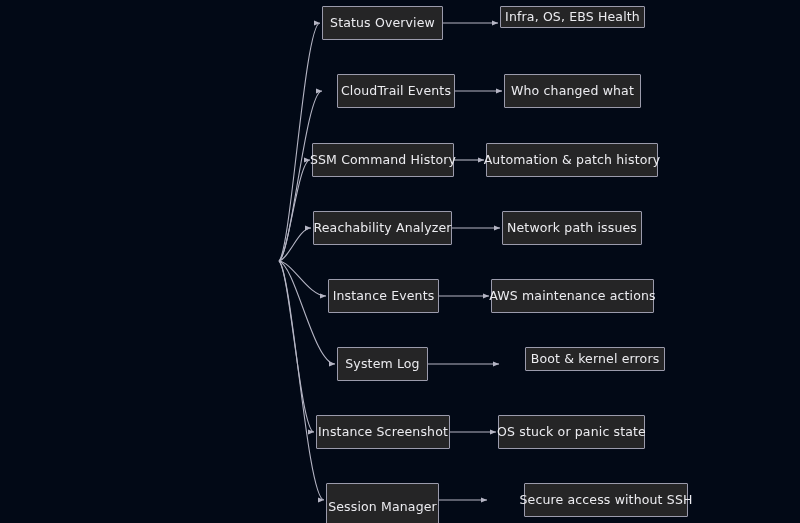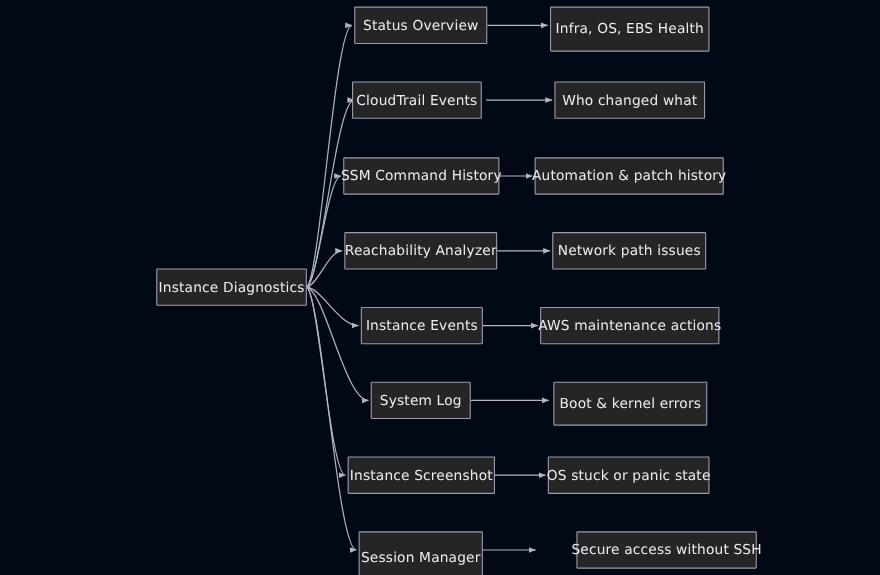--- a/index.html
+++ b/index.html
@@ -74,32 +74,29 @@
         <path d="M442,91 L502,91"></path>
         <path d="M454,160 L484,160"></path>
         <path d="M452,228 L500,228"></path>
         <path d="M439,296 L489,296"></path>
         <path d="M428,364 L499,364"></path>
         <path d="M450,432 L496,432"></path>
         <path d="M439,500 L487,500"></path>
       </g>
   </svg>
 
-  <div class="node" id="root-node" style="left: 142px; top: 244px; width: 137px; height: 34px;">
-    <span class="node-label">Instance Diagnostics</span>
-  </div>
 
   <div id="node-layer">
       <div class="node" style="left: 322px; top: 6px; width: 121px; height: 34px;">
         <span class="node-label">Status Overview</span>
       </div>
-      <div class="node" style="left: 500px; top: 6px; width: 145px; height: 41px;">
+      <div class="node" style="left: 500px; top: 6px; width: 145px; height: 22px;">
         <span class="node-label">Infra, OS, EBS Health</span>
       </div>
-      <div class="node" style="left: 320px; top: 74px; width: 118px; height: 34px; text-align: center;">
+      <div class="node" style="left: 337px; top: 74px; width: 118px; height: 34px; text-align: center;">
         <span class="node-label">CloudTrail Events</span>
       </div>
       <div class="node" style="left: 504px; top: 74px; width: 137px; height: 34px;">
         <span class="node-label">Who changed what</span>
       </div>
       <div class="node" style="left: 312px; top: 143px; width: 142px; height: 34px;">
         <span class="node-label">SSM Command History</span>
       </div>
       <div class="node" style="left: 486px; top: 143px; width: 172px; height: 34px;">
         <span class="node-label">Automation &amp; patch history</span>
@@ -112,21 +109,21 @@
       </div>
       <div class="node" style="left: 328px; top: 279px; width: 111px; height: 34px;">
         <span class="node-label">Instance Events</span>
       </div>
       <div class="node" style="left: 491px; top: 279px; width: 163px; height: 34px;">
         <span class="node-label">AWS maintenance actions</span>
       </div>
       <div class="node" style="left: 337px; top: 347px; width: 91px; height: 34px;">
         <span class="node-label">System Log</span>
       </div>
-      <div class="node" style="left: 503px; top: 347px; width: 140px; height: 40px;">
+      <div class="node" style="left: 525px; top: 347px; width: 140px; height: 24px;">
         <span class="node-label">Boot &amp; kernel errors</span>
       </div>
       <div class="node" style="left: 316px; top: 415px; width: 134px; height: 34px;">
         <span class="node-label">Instance Screenshot</span>
       </div>
       <div class="node" style="left: 498px; top: 415px; width: 147px; height: 34px;">
         <span class="node-label">OS stuck or panic state</span>
       </div>
       <div class="node" style="left: 326px; top: 483px; width: 113px; height: 48px;">
         <span class="node-label">Session Manager</span>

